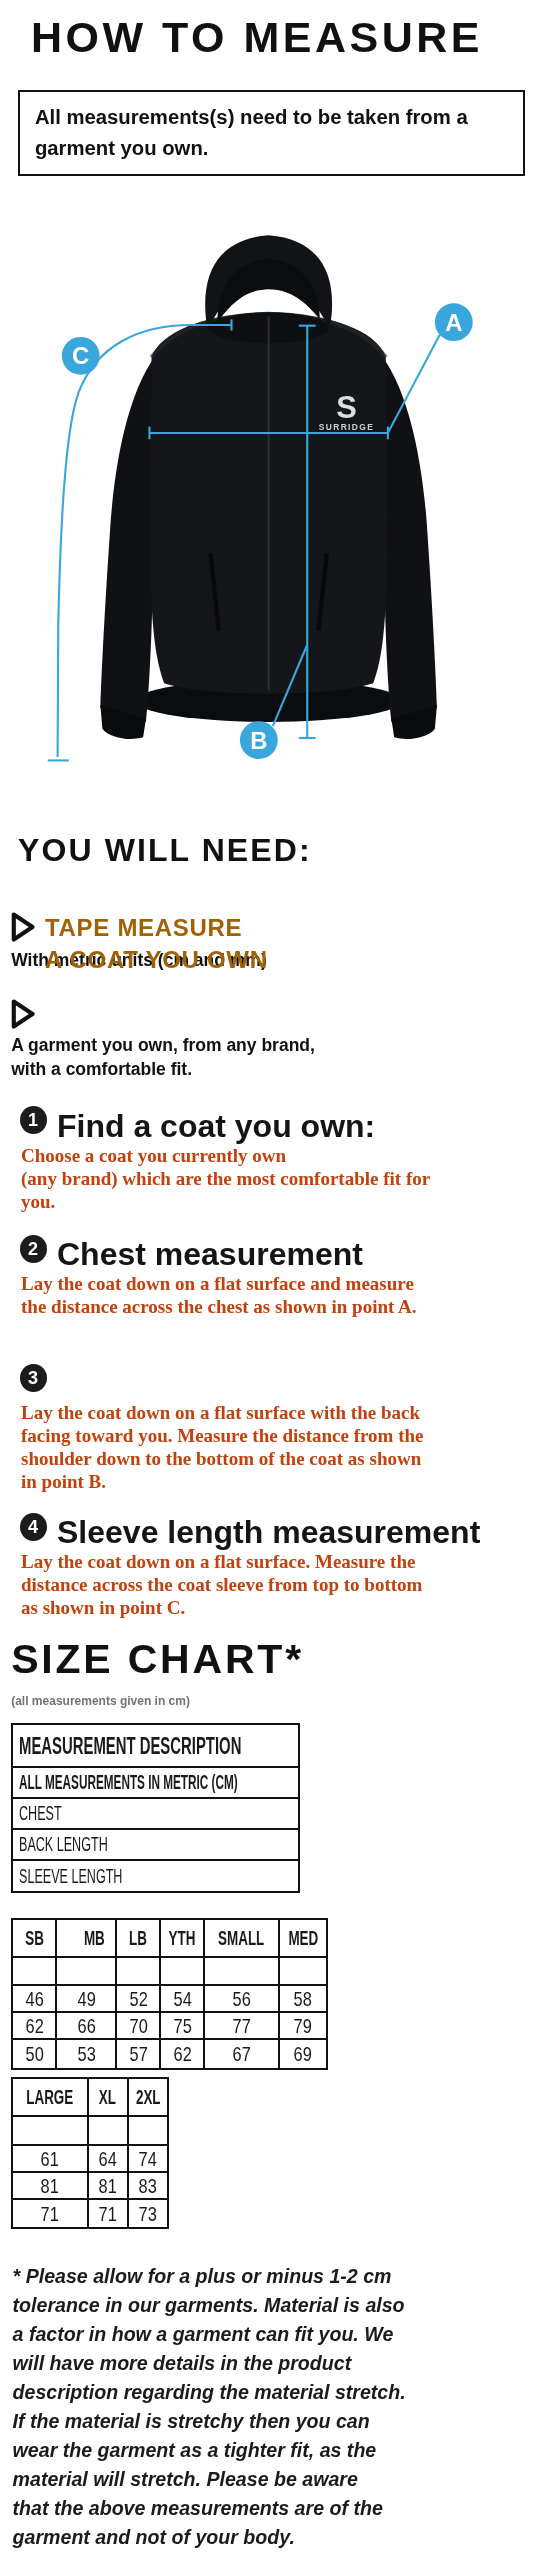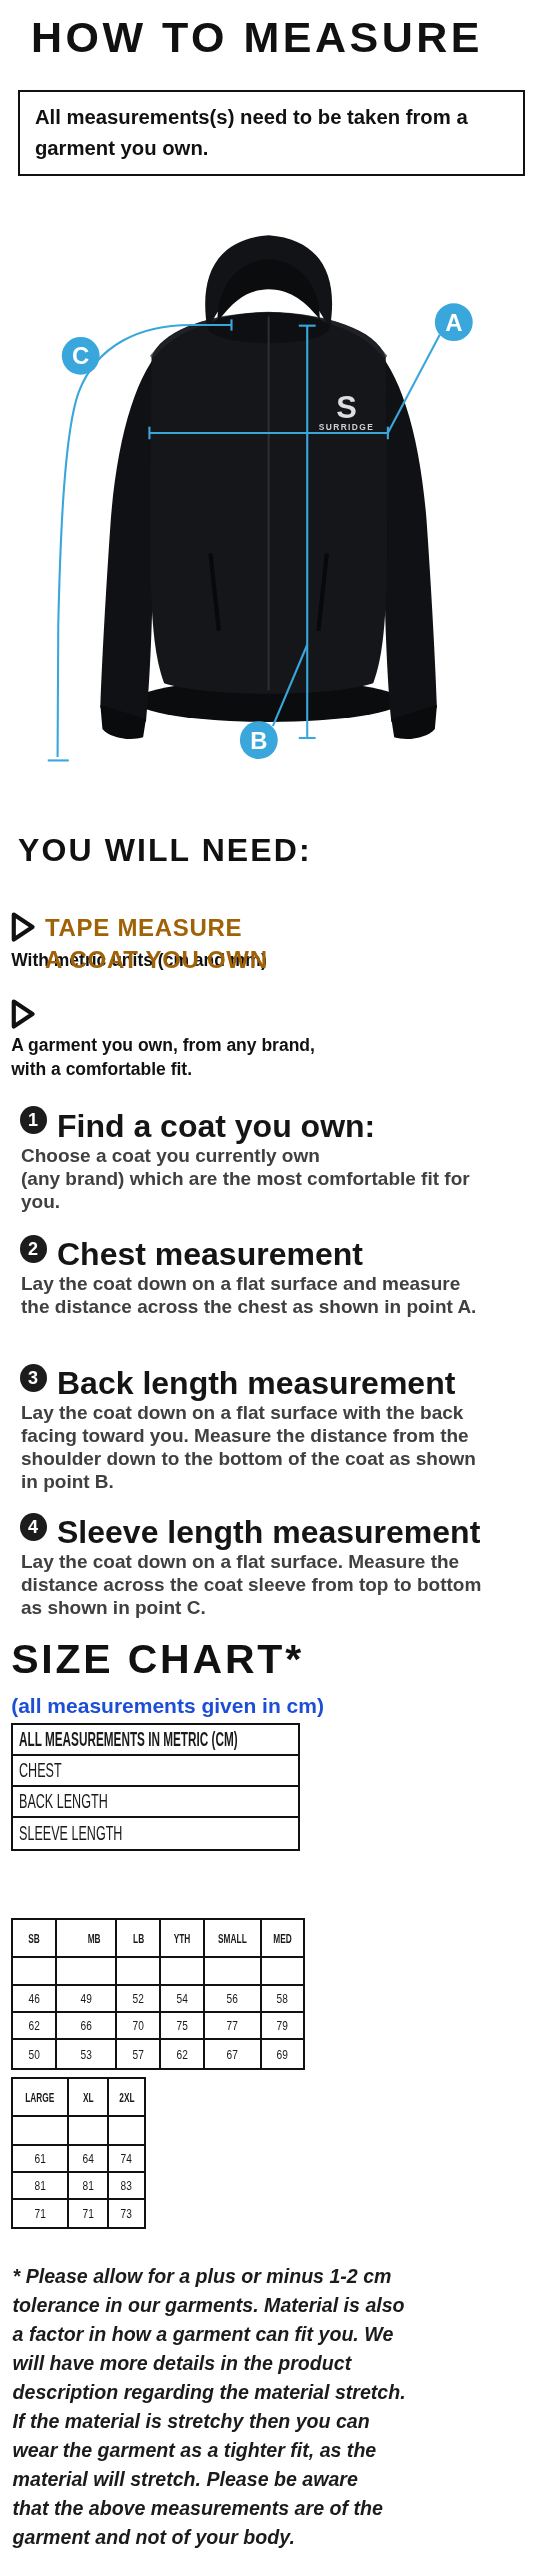--- a/index.html
+++ b/index.html
@@ -6,47 +6,47 @@
   #page{position:relative;width:538px;height:2576px;background:#ffffff;overflow:hidden;
         font-family:"Liberation Sans", sans-serif;color:#1a1a1a;}
   .abs{position:absolute;}
 
   .page-title{font-size:43px;font-weight:800;letter-spacing:3.5px;white-space:nowrap;color:#111;}
   .notice-box{box-sizing:border-box;border:2.8px solid #111;padding:9.8px 15.4px;
               font-size:20.3px;font-weight:700;line-height:31px;white-space:pre-line;color:#111;}
 
   .section-title{font-size:32px;font-weight:800;letter-spacing:2.1px;white-space:nowrap;color:#111;}
   .big-title{font-size:41px;font-weight:800;letter-spacing:2.8px;white-space:nowrap;color:#111;}
-  .sub-note{font-size:21px;font-weight:700;color:#1d4ed8;}
+  .sub-note{font-size:12px;font-weight:700;color:#737373;}
 
   .need-label{font-size:24px;font-weight:800;letter-spacing:0.7px;white-space:nowrap;color:#a16207;}
   .need-desc{font-size:17.5px;font-weight:700;line-height:24px;white-space:pre-line;color:#111;}
 
   .step-circle{width:27px;height:28px;border-radius:50%;background:#1c1c1c;color:#fff;
                display:flex;align-items:center;justify-content:center;font-size:18px;font-weight:800;}
   .step-heading{font-size:32px;font-weight:800;white-space:nowrap;color:#151515;}
-  .step-body{font-size:19px;font-weight:700;line-height:23px;white-space:pre-line;color:#404040;width:512px;}
+  .step-body{font-size:19px;font-weight:700;line-height:23px;white-space:pre-line;color:#c2410c;width:512px;font-family:Liberation Serif, serif;}
 
   
   .desc-table{box-sizing:border-box;width:289px;border:2.1px solid #111;}
   .desc-row{box-sizing:border-box;border-bottom:2.1px solid #111;display:flex;align-items:center;
             padding-left:6.3px;overflow:hidden;white-space:nowrap;}
   .desc-row:last-child{border-bottom:none;}
   .desc-head{height:43px;font-size:24px;font-weight:800;}
   .desc-bold{height:31px;font-size:20.3px;font-weight:700;}
   .desc-plain{height:31px;font-size:20.3px;font-weight:400;}
   .desc-row:nth-child(5){height:30px;}
   .condL{display:inline-block;transform:scaleX(.62);transform-origin:0 50%;}
   .condL2{display:inline-block;transform:scaleX(.58);transform-origin:0 50%;}
 
   
   .size-table{box-sizing:border-box;border:2.1px solid #111;display:table;border-collapse:collapse;}
   .size-tr{display:table-row;}
   .size-td{display:table-cell;border:2.1px solid #111;text-align:center;vertical-align:middle;
-           font-size:13px;overflow:hidden;}
+           font-size:21px;overflow:hidden;}
   .size-td.head{font-weight:700;}
   .condC{display:inline-block;transform:scaleX(.64);transform-origin:50% 50%;white-space:nowrap;}
   .condN{display:inline-block;transform:scaleX(.78);transform-origin:50% 50%;white-space:nowrap;}
 
   .footnote{font-size:19.6px;font-weight:700;font-style:italic;line-height:29px;
             white-space:pre-line;color:#1b1b1b;letter-spacing:0px;width:519px;}
   .tri-icon svg{display:block;}
 </style>
 </head>
 <body>
@@ -135,36 +135,38 @@
   <div class="abs step-body" style="left:21px;top:1144px;">Choose a coat you currently own
 (any brand) which are the most comfortable fit for
 you.</div>
 
   <div class="abs step-circle" style="left:19.6px;top:1235px;">2</div>
   <div class="abs step-heading" style="left:57px;top:1236px;">Chest measurement</div>
   <div class="abs step-body" style="left:21px;top:1272px;">Lay the coat down on a flat surface and measure
 the distance across the chest as shown in point A.</div>
 
   <div class="abs step-circle" style="left:19.6px;top:1364px;">3</div>
-  <div class="abs step-heading" style="left:57px;top:1365px;">Back length measurement</div>
   <div class="abs step-body" style="left:21px;top:1401px;">Lay the coat down on a flat surface with the back
 facing toward you. Measure the distance from the
 shoulder down to the bottom of the coat as shown
 in point B.</div>
 
   <div class="abs step-circle" style="left:19.6px;top:1513px;">4</div>
   <div class="abs step-heading" style="left:57px;top:1514px;">Sleeve length measurement</div>
   <div class="abs step-body" style="left:21px;top:1550px;">Lay the coat down on a flat surface. Measure the
 distance across the coat sleeve from top to bottom
 as shown in point C.</div>
 
   <div class="abs big-title" style="left:11.2px;top:1636px;">SIZE CHART*</div>
   <div class="abs sub-note" style="left:11.2px;top:1694px;">(all measurements given in cm)</div>
 
   <div class="abs desc-table" style="left:10.5px;top:1723px;">
+    <div class="desc-row desc-head">
+      <span class="condL">MEASUREMENT DESCRIPTION</span>
+    </div>
     <div class="desc-row desc-bold">
       <span class="condL2">ALL MEASUREMENTS IN METRIC (CM)</span>
     </div>
     <div class="desc-row desc-plain">
       <span class="condL">CHEST</span>
     </div>
     <div class="desc-row desc-plain">
       <span class="condL">BACK LENGTH</span>
     </div>
     <div class="desc-row desc-plain">

